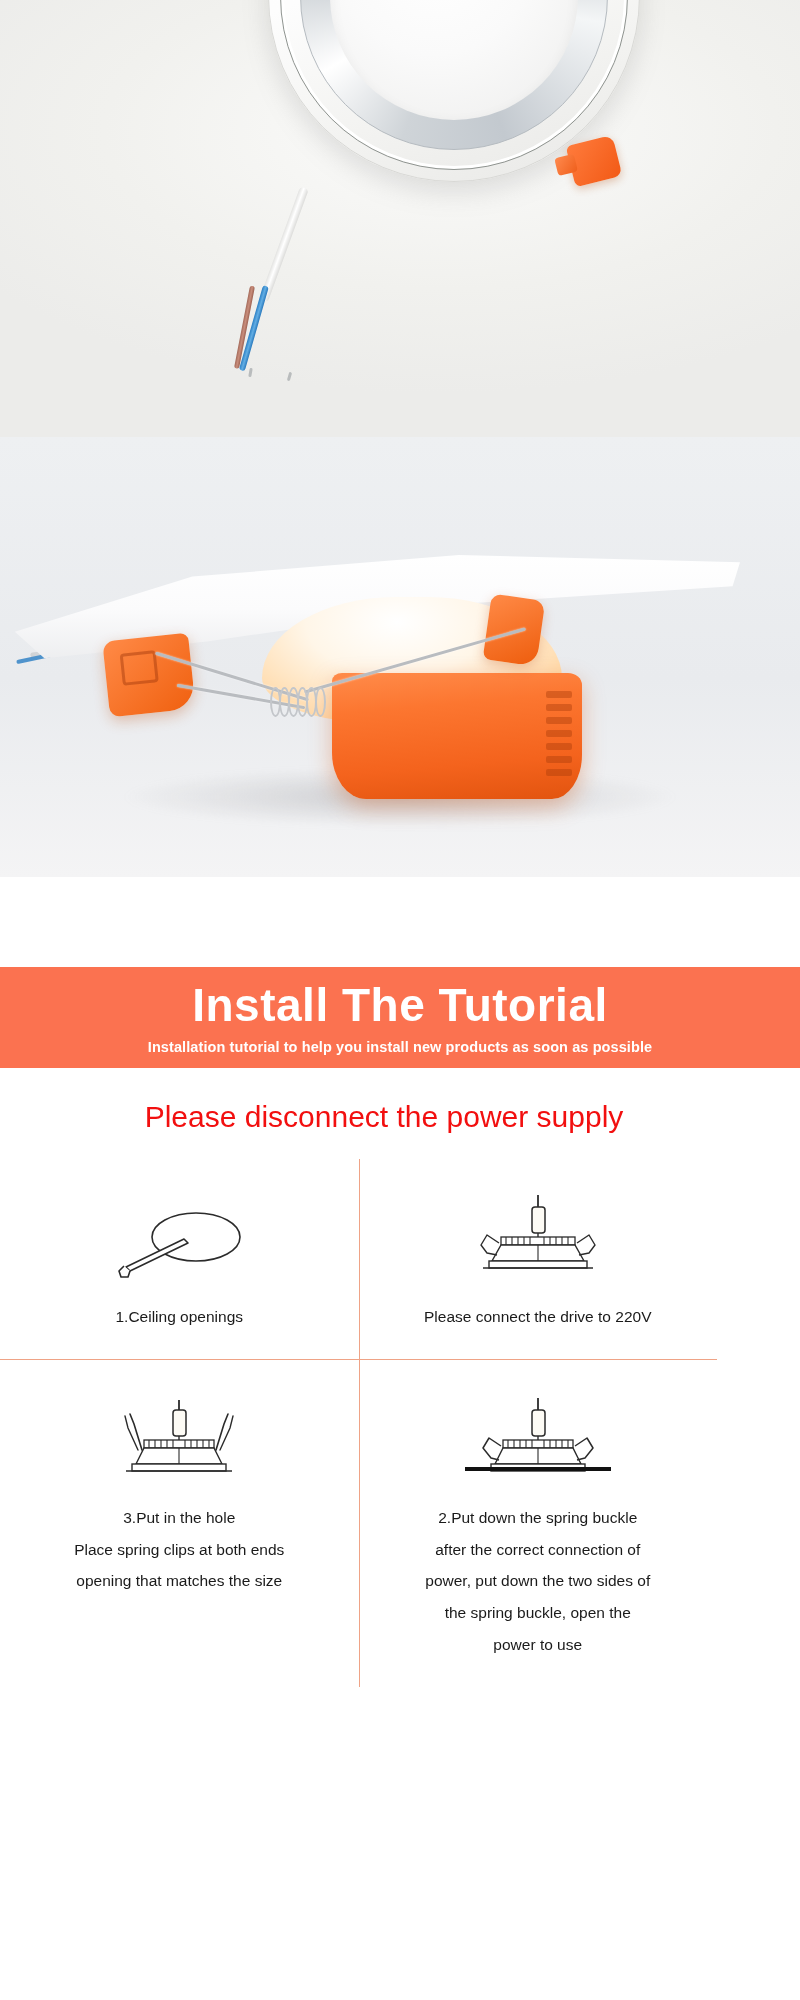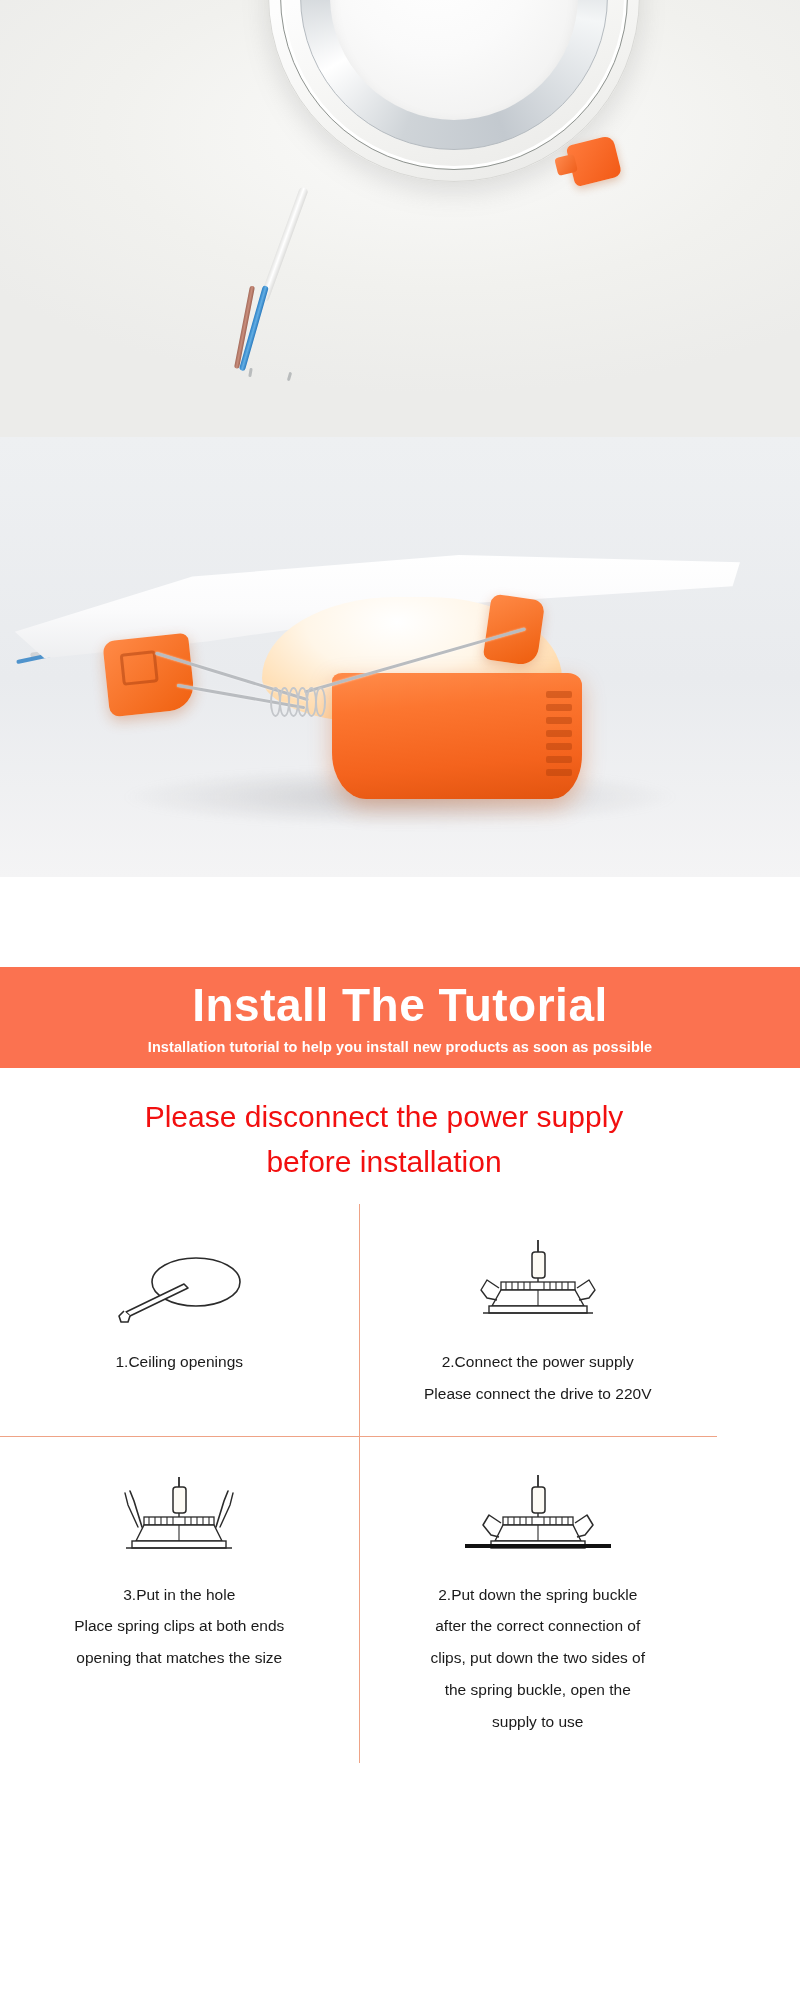--- a/index.html
+++ b/index.html
@@ -333,21 +333,20 @@
 
 <div class="spacer"></div>
 
 <div class="banner">
   <div class="banner-title">Install The Tutorial</div>
   <div class="banner-sub">Installation tutorial to help you install new products as soon as possible</div>
 </div>
 
 <div class="warning">
   <div class="warning-line">Please disconnect the power supply</div>
-  <div class="warning-line">before installation</div>
 </div>
 
 <div class="steps">
 
   <div class="step">
     <div class="step-icon">
       <svg width="150" height="70" viewBox="0 0 150 70">
         <ellipse cx="92" cy="28" rx="44" ry="24" fill="#ffffff" stroke="#2b2b2b" stroke-width="1.6"></ellipse>
         <path d="M 84 34 L 26 62 L 22 58 L 80 30 Z" fill="#ffffff" stroke="#2b2b2b" stroke-width="1.6" stroke-linejoin="round"></path>
         <path d="M 26 62 L 24 68 L 17 68 L 15 62 L 20 57" fill="#ffffff" stroke="#2b2b2b" stroke-width="1.6" stroke-linejoin="round"></path>
@@ -384,21 +383,20 @@
         <line x1="85" y1="52" x2="85" y2="68" stroke="#2b2b2b" stroke-width="1.1"></line>
 
         <rect x="36" y="68" width="98" height="7" fill="#ffffff" stroke="#2b2b2b" stroke-width="1.4"></rect>
         <line x1="30" y1="75" x2="140" y2="75" stroke="#2b2b2b" stroke-width="1.6"></line>
 
         <path d="M 46 50 L 34 42 L 28 52 L 34 60 L 44 62" fill="none" stroke="#2b2b2b" stroke-width="1.4" stroke-linejoin="round"></path>
         <path d="M 124 50 L 136 42 L 142 52 L 136 60 L 126 62" fill="none" stroke="#2b2b2b" stroke-width="1.4" stroke-linejoin="round"></path>
       </svg>
     </div>
     <div class="step-caption">
-      <div>2.Connect the power supply</div>
       <div>Please connect the drive to 220V</div>
     </div>
   </div>
 
   <div class="step-row-sep"></div>
 
   <div class="step">
     <div class="step-icon">
       <svg width="170" height="86" viewBox="0 0 170 86">
         <line x1="85" y1="6" x2="85" y2="16" stroke="#2b2b2b" stroke-width="1.8"></line>
@@ -460,19 +458,19 @@
 
         <path d="M 48 52 L 36 44 L 30 54 L 38 64 L 46 66" fill="none" stroke="#2b2b2b" stroke-width="1.5" stroke-linejoin="round"></path>
         <path d="M 122 52 L 134 44 L 140 54 L 132 64 L 124 66" fill="none" stroke="#2b2b2b" stroke-width="1.5" stroke-linejoin="round"></path>
 
         <line x1="12" y1="75" x2="158" y2="75" stroke="#111111" stroke-width="4"></line>
       </svg>
     </div>
     <div class="step-caption">
       <div>2.Put down the spring buckle</div>
       <div>after the correct connection of</div>
-      <div>clips, put down the two sides of</div>
+      <div>power, put down the two sides of</div>
       <div>the spring buckle, open the</div>
-      <div>supply to use</div>
+      <div>power to use</div>
     </div>
   </div>
 
 </div>
 
 </body></html>

